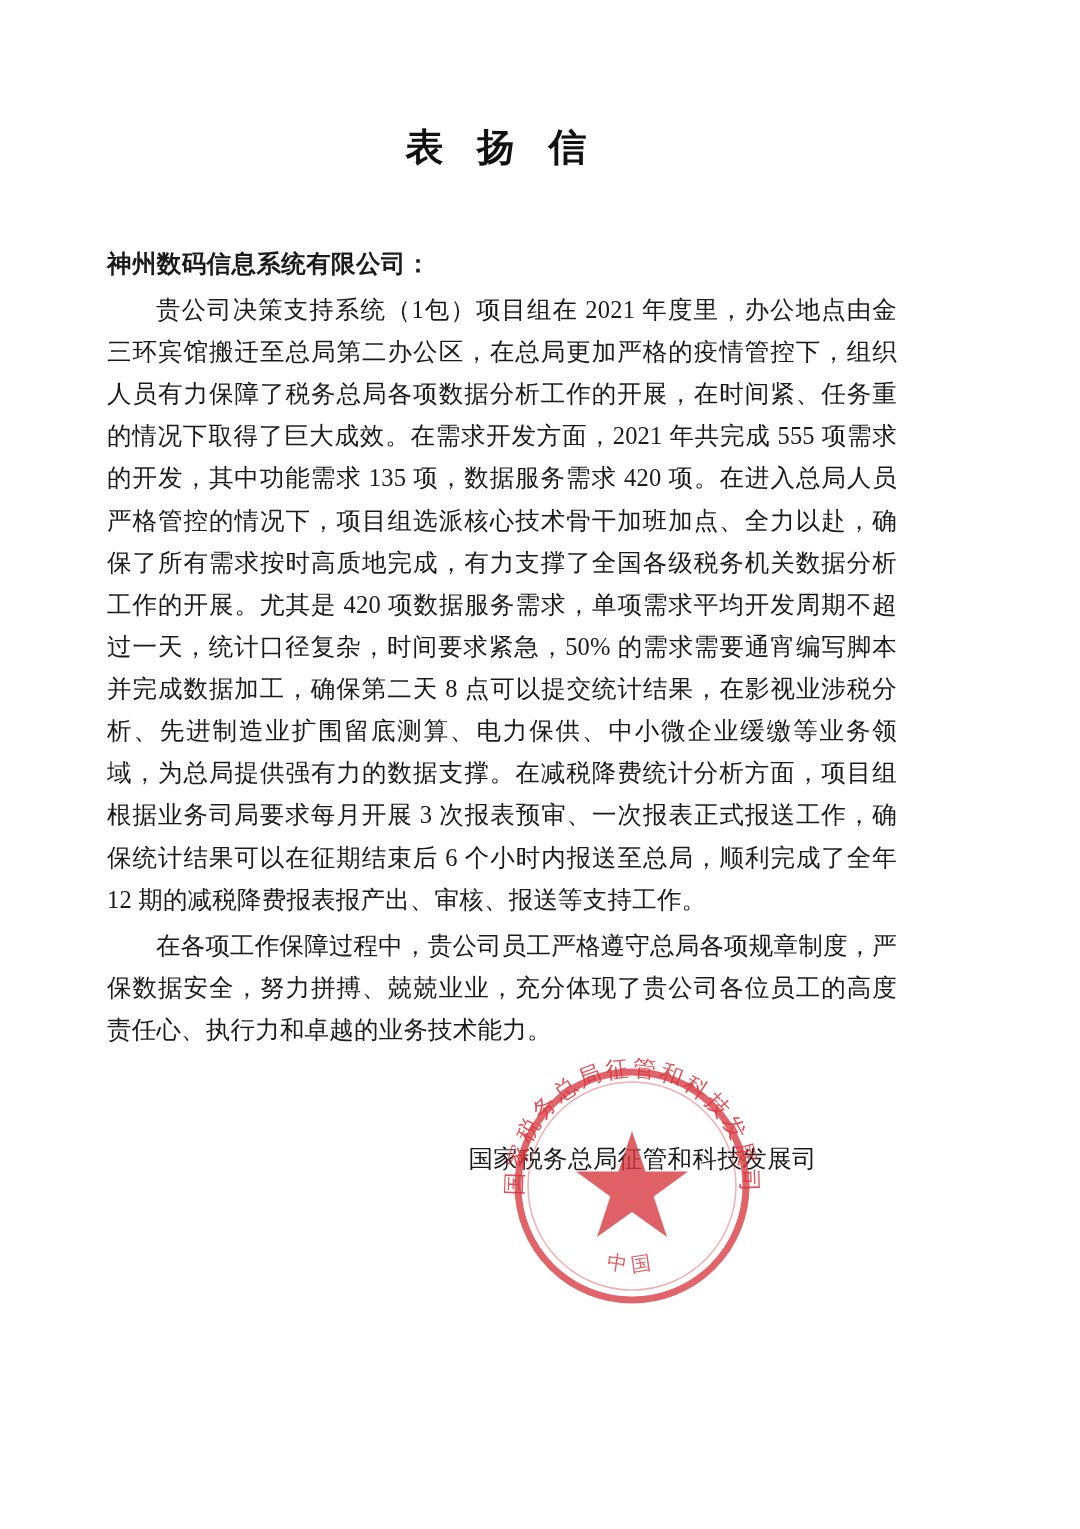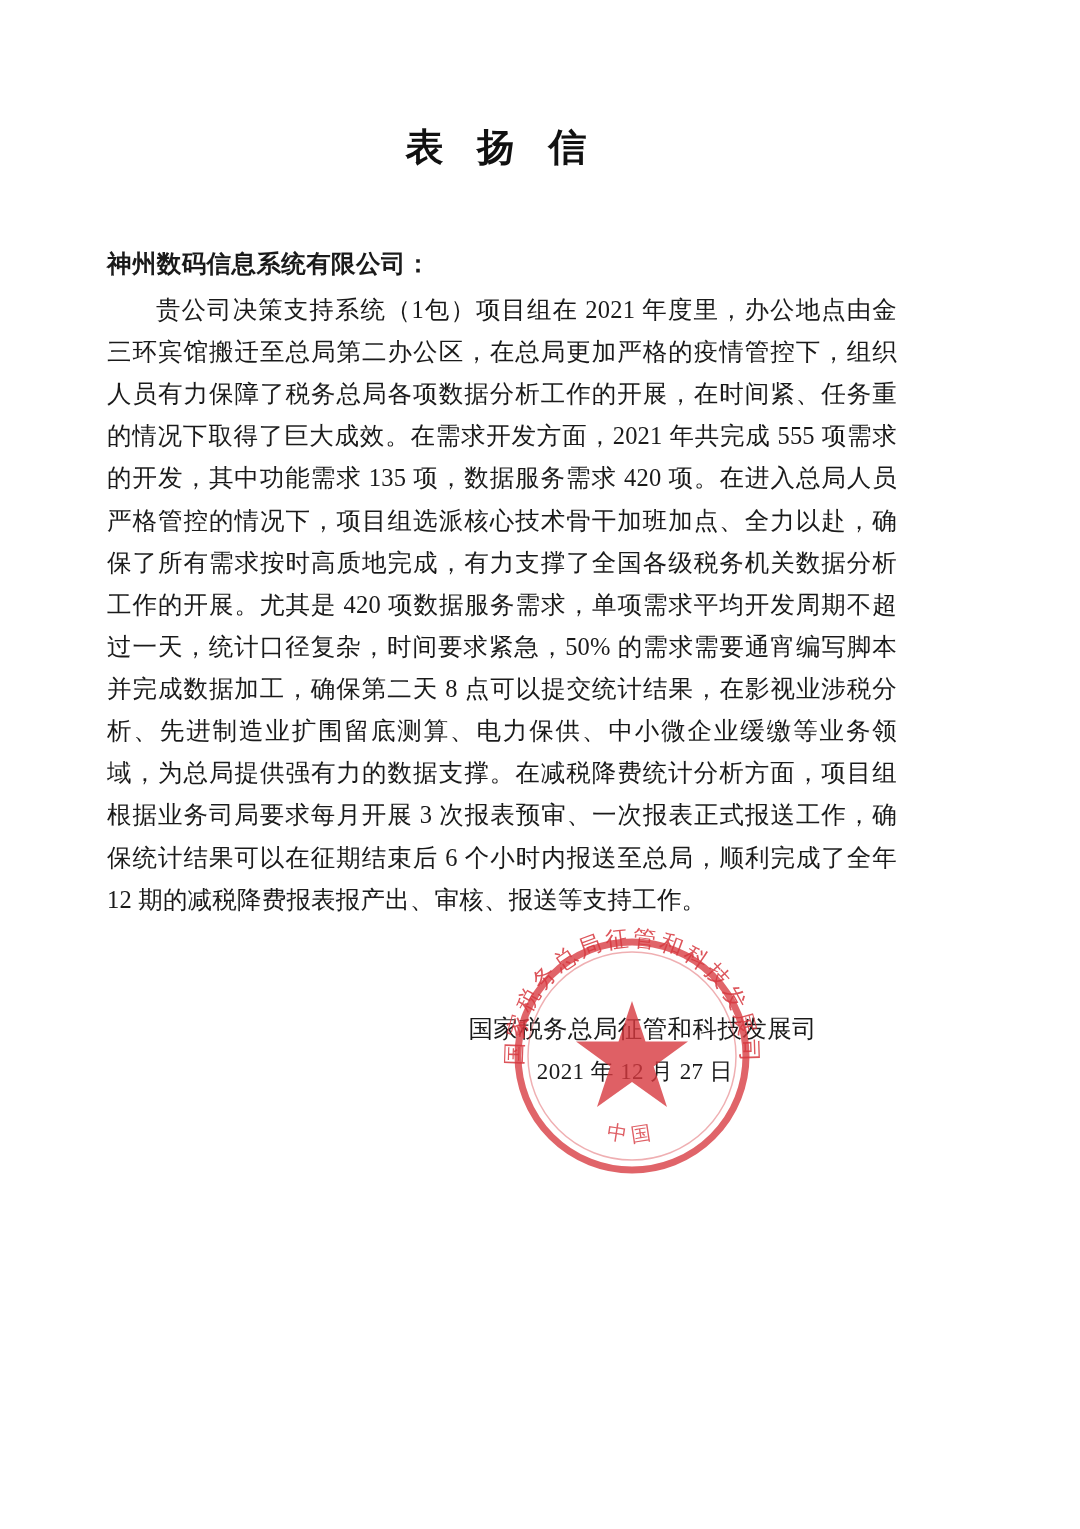--- a/index.html
+++ b/index.html
@@ -83,20 +83,21 @@
 
 <div class="page">
 
   <h1 class="doc-title">表 扬 信</h1>
 
   <div class="body-wrap">
 
     <div class="salutation">神州数码信息系统有限公司：</div>
 
     <p class="para">贵公司决策支持系统（1包）项目组在 2021 年度里，办公地点由金三环宾馆搬迁至总局第二办公区，在总局更加严格的疫情管控下，组织人员有力保障了税务总局各项数据分析工作的开展，在时间紧、任务重的情况下取得了巨大成效。在需求开发方面，2021 年共完成 555 项需求的开发，其中功能需求 135 项，数据服务需求 420 项。在进入总局人员严格管控的情况下，项目组选派核心技术骨干加班加点、全力以赴，确保了所有需求按时高质地完成，有力支撑了全国各级税务机关数据分析工作的开展。尤其是 420 项数据服务需求，单项需求平均开发周期不超过一天，统计口径复杂，时间要求紧急，50% 的需求需要通宵编写脚本并完成数据加工，确保第二天 8 点可以提交统计结果，在影视业涉税分析、先进制造业扩围留底测算、电力保供、中小微企业缓缴等业务领域，为总局提供强有力的数据支撑。在减税降费统计分析方面，项目组根据业务司局要求每月开展 3 次报表预审、一次报表正式报送工作，确保统计结果可以在征期结束后 6 个小时内报送至总局，顺利完成了全年 12 期的减税降费报表报产出、审核、报送等支持工作。</p>
+    <p class="para">在各项工作保障过程中，贵公司员工严格遵守总局各项规章制度，严保数据安全，努力拼搏、兢兢业业，充分体现了贵公司各位员工的高度责任心、执行力和卓越的业务技术能力。</p>
 
     <div class="sign-block">
 
       <div class="seal">
         <svg viewBox="0 0 290 290" width="290" height="290" aria-hidden="true">
           <defs>
             <path id="sealArcTop" d="M 35,145 A 110,110 0 0 1 255,145"></path>
             <path id="sealArcBottom" d="M 60,145 A 85,85 0 0 0 230,145"></path>
           </defs>
           <circle cx="145" cy="145" r="114" fill="none" stroke="#d7383f" stroke-width="7" opacity="0.78"></circle>
@@ -105,18 +106,17 @@
           <text font-family="'Liberation Serif', serif" font-size="23" fill="#d7383f" opacity="0.85" letter-spacing="3">
             <textPath href="#sealArcTop" startOffset="50%" text-anchor="middle">国家税务总局征管和科技发展司</textPath>
           </text>
           <text font-family="'Liberation Serif', serif" font-size="20" fill="#d7383f" opacity="0.8" letter-spacing="6">
             <textPath href="#sealArcBottom" startOffset="50%" text-anchor="middle">中国</textPath>
           </text>
         </svg>
       </div>
 
       <div class="sign-line">国家税务总局征管和科技发展司</div>
-      <div class="sign-date">2021 年 12 月 27 日</div>
     </div>
 
     <div class="footer-space"></div>
   </div>
 </div>
 
 </body></html>

